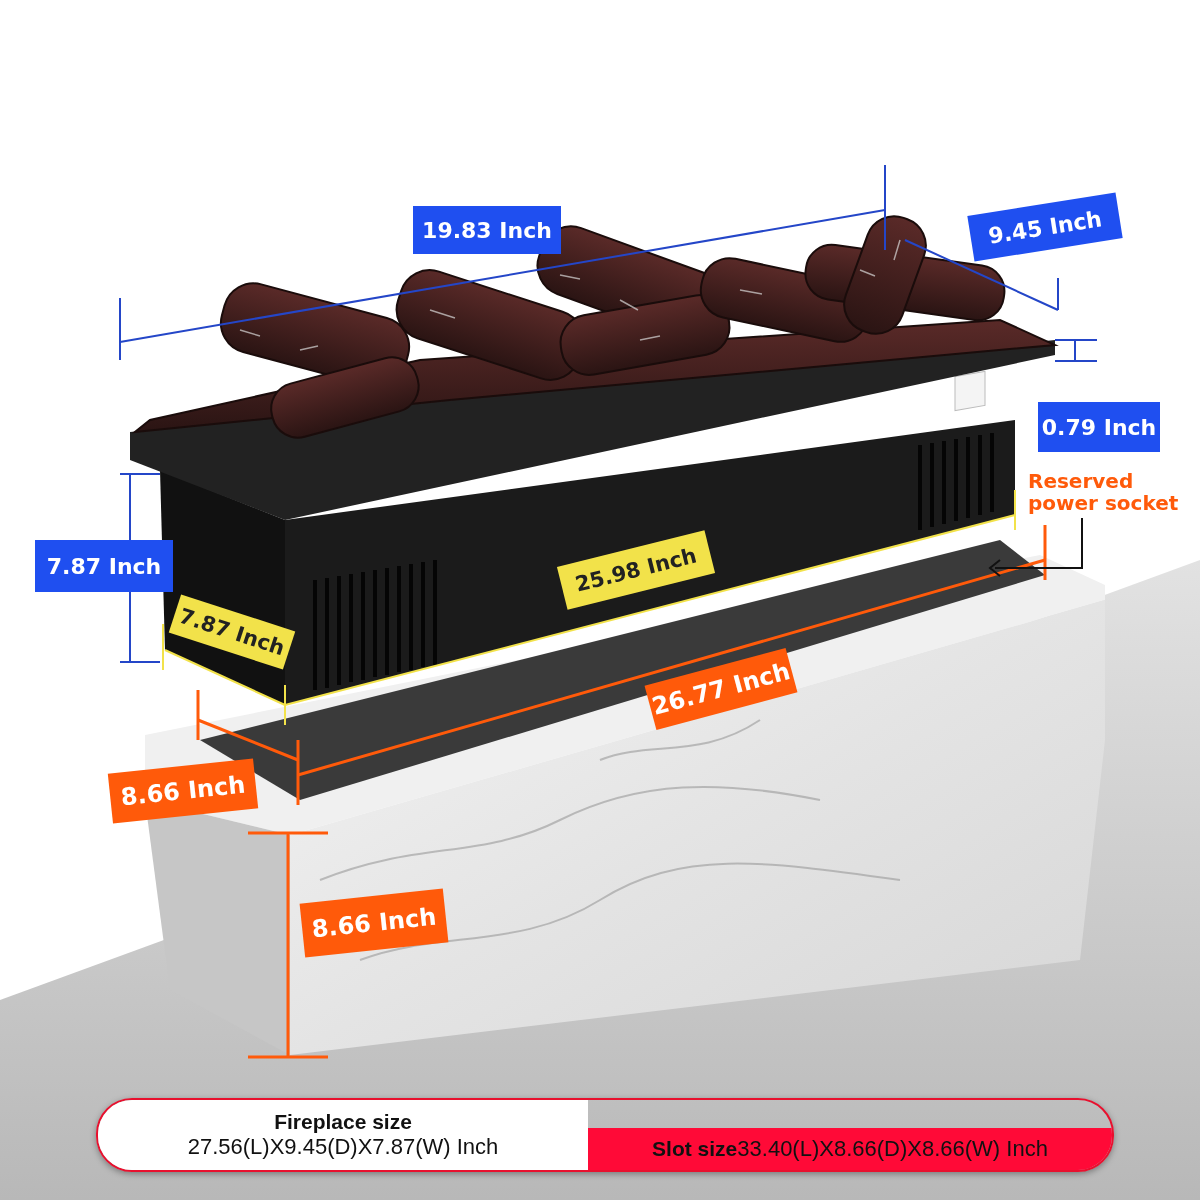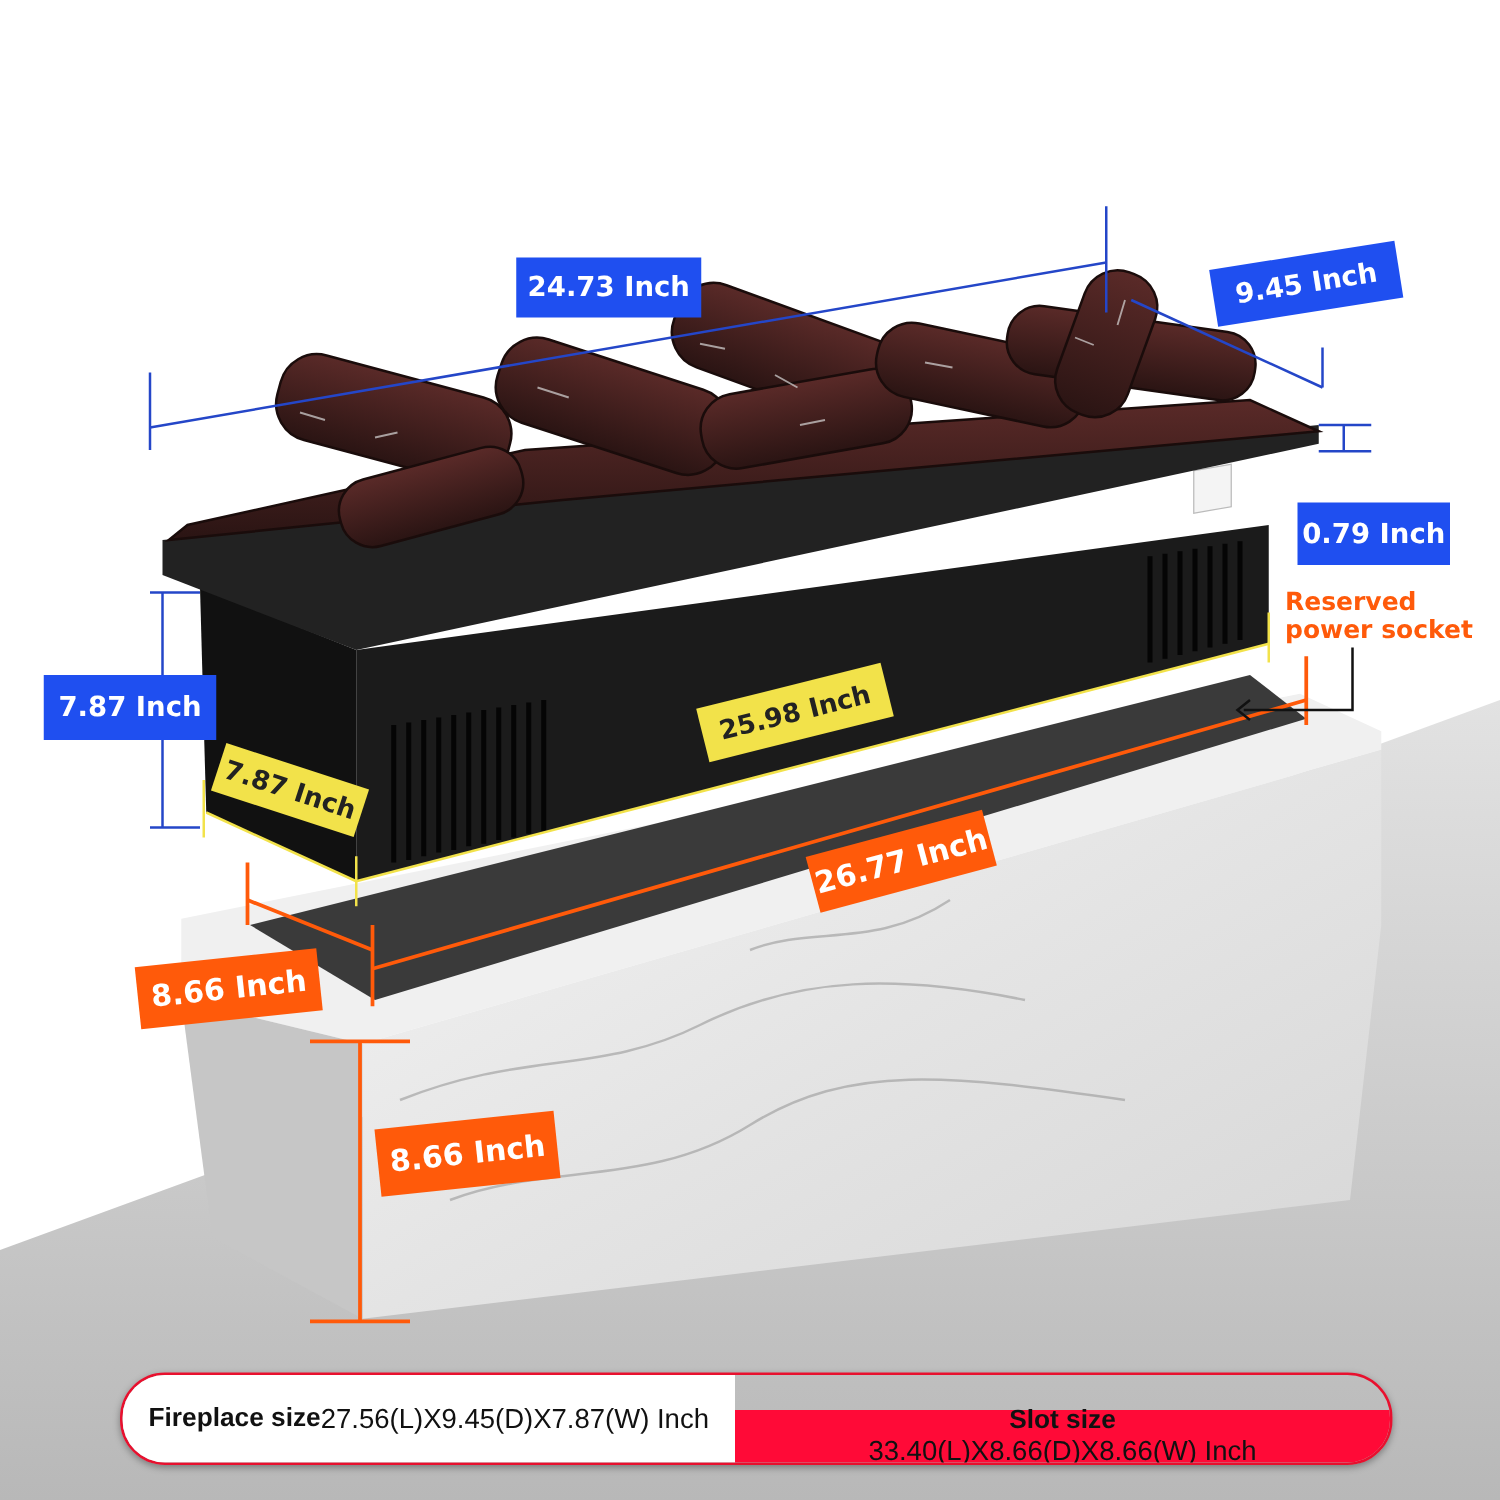--- a/index.html
+++ b/index.html
@@ -4,22 +4,22 @@
 <style>
   html, body { margin:0; padding:0; }
   body { width:1200px; height:1200px; position:relative; overflow:hidden; background:#ffffff; font-family:"DejaVu Sans", sans-serif; }
   .floor { position:absolute; left:0; top:0; width:1200px; height:1200px; }
   .lbl { position:absolute; font-weight:bold; white-space:nowrap; display:flex; align-items:center; justify-content:center; }
   .blue { background:#1f4ff0; color:#fff; font-size:22px; }
   .yellow { background:#f2e24a; color:#222; font-size:21px; }
   .orange { background:#ff5a0a; color:#fff; font-size:24px; }
   .note { position:absolute; color:#ff5a0a; font-weight:bold; font-size:20px; line-height:22px; }
   .summary { position:absolute; left:96px; top:1098px; width:1014px; height:70px; border-radius:36px; overflow:hidden; display:flex; box-shadow:0 2px 6px rgba(0,0,0,0.35); border:2px solid #e8102e; }
-  .sum-left { width:490px; background:#fff; display:flex; align-items:center; justify-content:center; }
-  .sum-right { flex:1; background:#ff0a37; display:flex; flex-direction:column; align-items:center; justify-content:center;margin-top:28px; }
+  .sum-left { width:490px; background:#fff; display:flex; flex-direction:column; align-items:center; justify-content:center; }
+  .sum-right { flex:1; background:#ff0a37; display:flex; flex-direction:row; align-items:center; justify-content:center;margin-top:28px; }
   .sum-title { font-weight:bold; font-size:21px; color:#111; font-family:"Liberation Sans", sans-serif; }
   .sum-val { font-size:22px; color:#111; font-family:"Liberation Sans", sans-serif; }
 </style>
 </head>
 <body>
 
 <svg class="floor" viewBox="0 0 1200 1200" xmlns="http://www.w3.org/2000/svg">
   <defs>
     <linearGradient id="floorg" x1="0" y1="0" x2="0" y2="1">
       <stop offset="0" stop-color="#e2e2e2"></stop>
@@ -124,21 +124,21 @@
     <line x1="1045" y1="525" x2="1045" y2="580"></line>
     <line x1="248" y1="833" x2="328" y2="833"></line>
     <line x1="248" y1="1057" x2="328" y2="1057"></line>
     <line x1="288" y1="833" x2="288" y2="1057"></line>
   </g>
 
   <polyline points="1082,518 1082,568 995,568" stroke="#111" stroke-width="2" fill="none"></polyline>
   <polyline points="1000,560 990,568 1000,576" stroke="#111" stroke-width="2" fill="none"></polyline>
 </svg>
 
-<div class="lbl blue" style="left:413px;top:206px;width:148px;height:48px;">24.73 Inch</div>
+<div class="lbl blue" style="left:413px;top:206px;width:148px;height:48px;">19.83 Inch</div>
 <div class="lbl blue" style="left:970px;top:204px;width:150px;height:46px;transform:rotate(-9deg);">9.45 Inch</div>
 <div class="lbl blue" style="left:1038px;top:370px;width:122px;height:50px;margin-top:32px;">0.79 Inch</div>
 <div class="lbl blue" style="left:35px;top:540px;width:138px;height:52px;">7.87 Inch</div>
 <div class="lbl yellow" style="left:172px;top:612px;width:120px;height:40px;transform:rotate(18deg);">7.87 Inch</div>
 <div class="lbl yellow" style="left:560px;top:548px;width:152px;height:44px;transform:rotate(-14deg);">25.98 Inch</div>
 <div class="lbl orange" style="left:648px;top:666px;width:146px;height:46px;transform:rotate(-15deg);">26.77 Inch</div>
 <div class="lbl orange" style="left:110px;top:766px;width:146px;height:50px;transform:rotate(-6deg);">8.66 Inch</div>
 <div class="lbl orange" style="left:302px;top:896px;width:144px;height:54px;transform:rotate(-6deg);">8.66 Inch</div>
 
 <div class="note" style="left:1028px;top:470px;">

